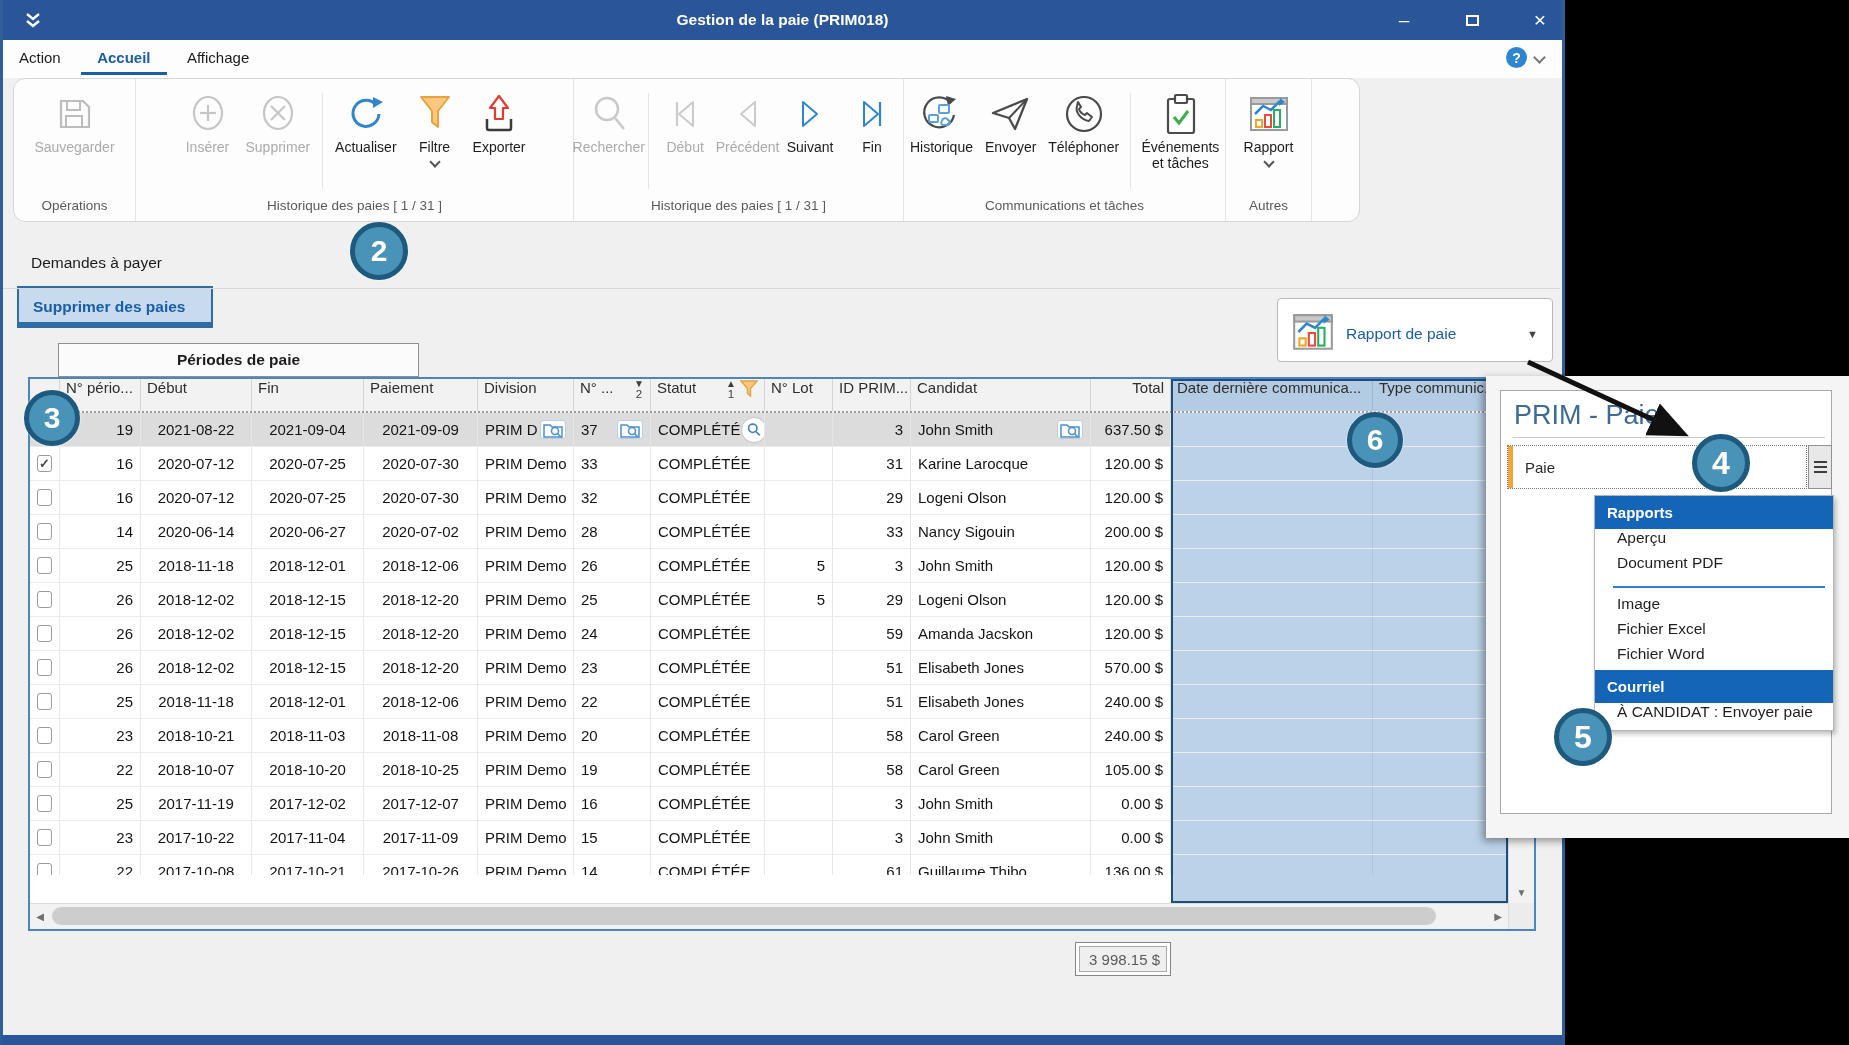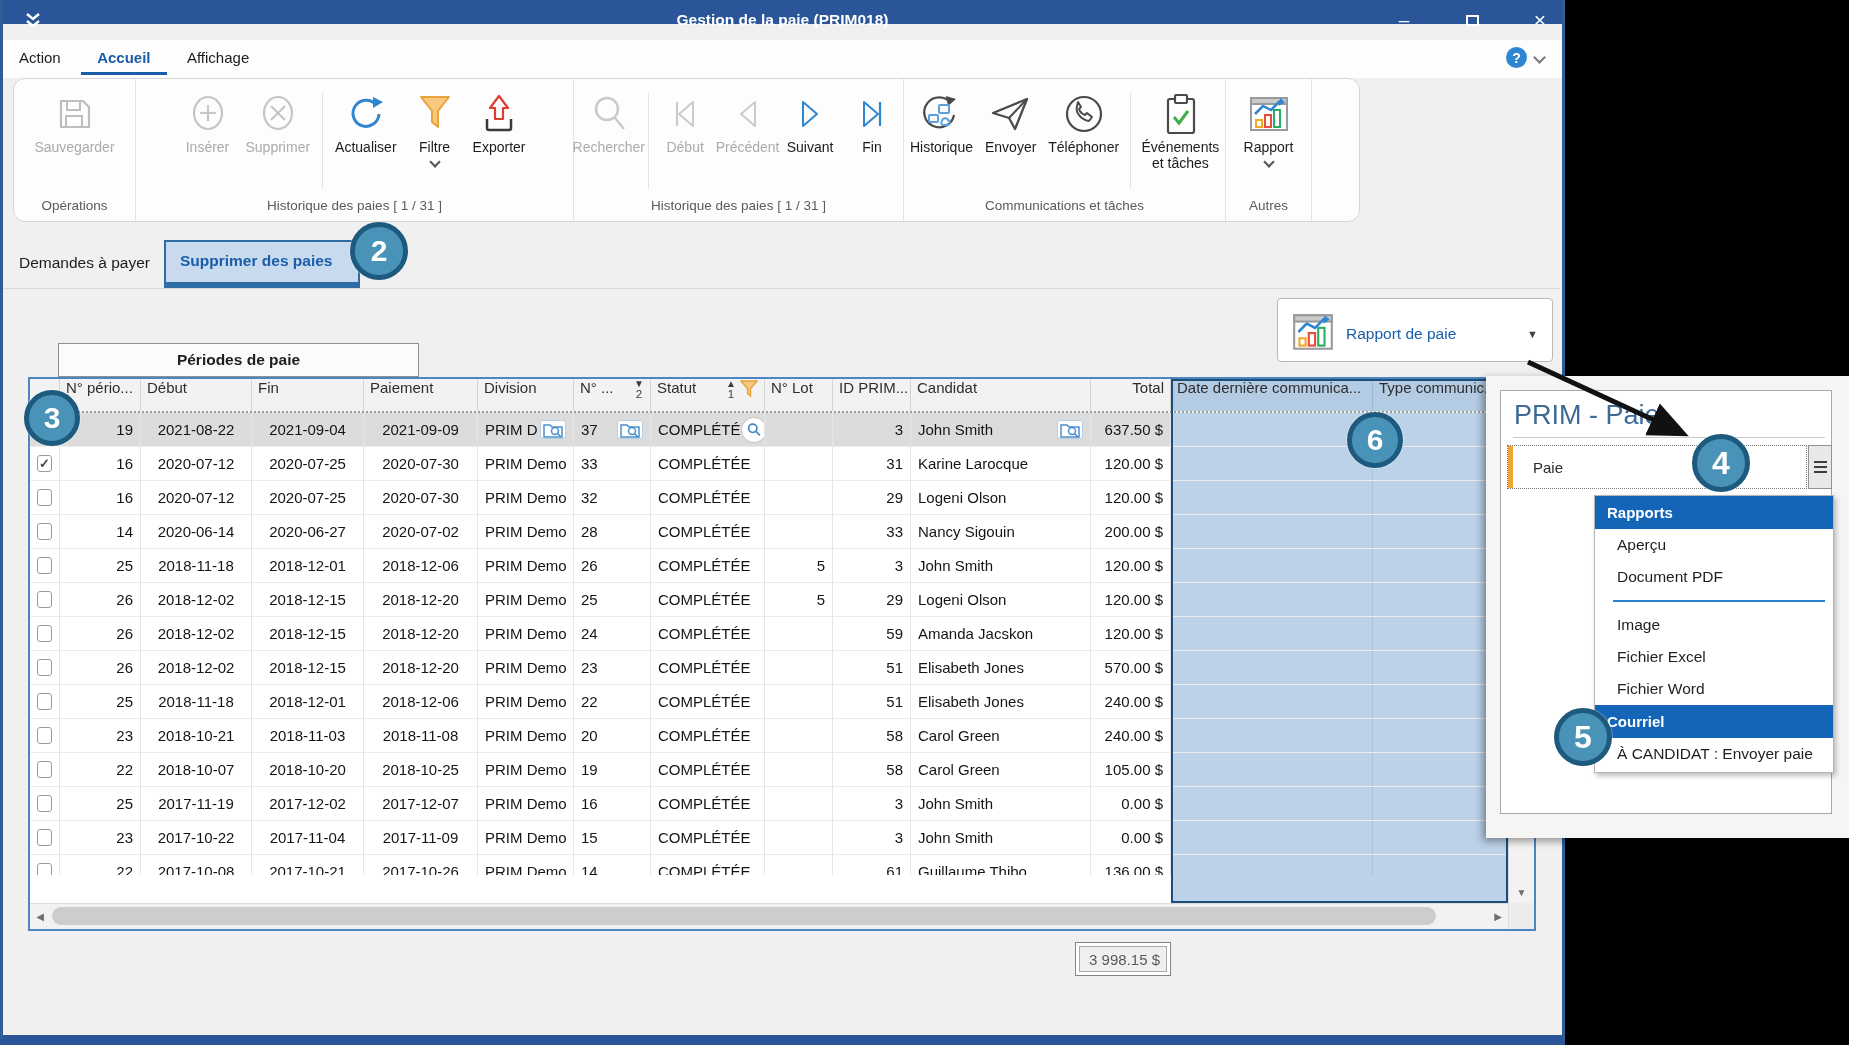--- a/index.html
+++ b/index.html
@@ -4,21 +4,21 @@
 <style>
   * { margin:0; padding:0; box-sizing:border-box; }
   body { background:#000; font-family:"Liberation Sans", sans-serif; }
   .screen { position:relative; width:1849px; height:1045px; background:#000; overflow:hidden; }
 
   
   .window { position:absolute; left:0; top:0; width:1565px; height:1045px;
             background:#f0f0f0; border-left:3px solid #2e5f96; border-right:3px solid #2e5f96;
             border-bottom:10px solid #2a5699; }
 
-  .titlebar { position:absolute; left:0; top:0; width:100%; height:24px; background:#2a5699; }
+  .titlebar { position:absolute; left:0; top:0; width:100%; height:40px; background:#2a5699; }
   .titlebar .title { position:absolute; left:0; right:0; top:0; height:40px; line-height:40px;
                      text-align:center; color:#fff; font-size:15.5px; font-weight:bold; }
   .app-icon { position:absolute; left:20px; top:10px; width:20px; height:20px; }
   .winbtn { position:absolute; top:4px; width:46px; height:32px; display:flex; align-items:center;
             justify-content:center; color:#fff; font-size:19px; }
   .winbtn.min { left:1378px; }
   .winbtn.max { left:1446px; }
   .winbtn.close { left:1514px; font-size:21px; }
   .max-glyph { width:13px; height:11px; border:2px solid #fff; display:inline-block; }
 
@@ -41,21 +41,21 @@
             white-space:nowrap; overflow:hidden; }
   .rbtn { display:flex; flex-direction:column; align-items:center; padding:2px 7px; min-width:62px;
           font-size:14px; color:#1c1c1c; line-height:1.15; text-align:center; white-space:pre-line; }
   .rbtn .ricon { height:50px; display:flex; align-items:center; justify-content:center; }
   .rbtn.disabled { color:#ababab; }
   .rsep { width:1px; background:#e3e3e3; align-self:stretch; margin:6px 5px; }
   .rchev { width:8px; height:8px; border-right:2px solid #555; border-bottom:2px solid #555;
            transform:rotate(45deg); margin-top:3px; }
 
   
-  .doc-tabs { position:absolute; left:2px; top:240px; height:48px; display:flex; }
+  .doc-tabs { position:absolute; left:14px; top:240px; height:48px; display:flex;flex-direction:column; }
   .doc-tab { padding:14px 14px; font-size:15.5px; color:#1c1c1c; }
   .doc-tab.active { background:#c7daee; border:2px solid #2e6da4; border-bottom:6px solid #2e6da4;
                     color:#1a5da8; font-weight:bold; padding:10px 26px 6px 14px; }
   .tabline { position:absolute; left:0; top:288px; width:1557px; height:1px; background:#d8d8d8; }
 
   
   .report-btn { position:absolute; left:1274px; top:298px; width:276px; height:64px; background:#fff;
                 border:1px solid #b9b9b9; border-radius:4px; display:flex; align-items:center;
                 padding:8px 14px 0 12px; }
   .report-btn .lbl { font-size:15.5px; color:#1a5da8; margin-left:10px; }
@@ -122,29 +122,29 @@
   
   .popup { position:absolute; left:1486px; top:376px; width:363px; height:462px; background:#f5f5f5;
            box-shadow:-3px 3px 8px rgba(0,0,0,.4); z-index:50; }
   .popup-inner { position:absolute; left:14px; top:14px; width:332px; height:424px; background:#fff;
                  border:1px solid #a8a8a8; }
   .popup-title { position:absolute; left:13px; top:9px; font-size:27px; color:#3d6a96; }
   .popup-rule { position:absolute; left:12px; right:6px; top:46px; border-top:1px solid #c9c9c9; }
   .popup-field { position:absolute; left:6px; top:54px; width:300px; height:44px; background:#fff;
                  border:1px dotted #7a7a7a; display:flex; align-items:center; }
   .popup-field .obar { width:5px; height:100%; background:#f0a43a; flex:none; }
-  .popup-field .fval { padding-left:20px; font-size:15px; color:#2b2b2b; }
+  .popup-field .fval { padding-left:12px; font-size:15px; color:#2b2b2b; }
   .ham-btn { position:absolute; left:307px; top:54px; width:24px; height:44px; background:#e8e8e8;
              border:1px solid #919191; display:flex; flex-direction:column; align-items:center;
              justify-content:center; gap:3px; }
   .ham-btn i { width:13px; height:2px; background:#3c3c3c; }
   .popup-menu { position:absolute; left:93px; top:104px; width:240px; background:#fff;
                 border:1px solid #b5b5b5; box-shadow:2px 3px 5px rgba(0,0,0,.25); padding-bottom:2px; }
   .pm-header { background:#1464b8; color:#fff; font-weight:bold; font-size:15px; padding:8px 12px; }
-  .pm-item { font-size:15.5px; color:#1f1f1f; padding:7px 10px 7px 22px; }
+  .pm-item { font-size:15.5px; color:#1f1f1f; padding:0 10px 7px 22px; }
   .pm-sep { border-top:2px solid #2f7fd0; margin:7px 8px 7px 18px; }
 
   
   .badge { position:absolute; border-radius:50%; background:#4a93b8; border:5px solid #1d5a7d;
            color:#fff; font-weight:bold; display:flex; align-items:center; justify-content:center;
            z-index:70; box-shadow:0 0 0 1px rgba(255,255,255,.3); }
   .annot-arrow { position:absolute; z-index:60; }
 </style>
 </head>
 <body>

